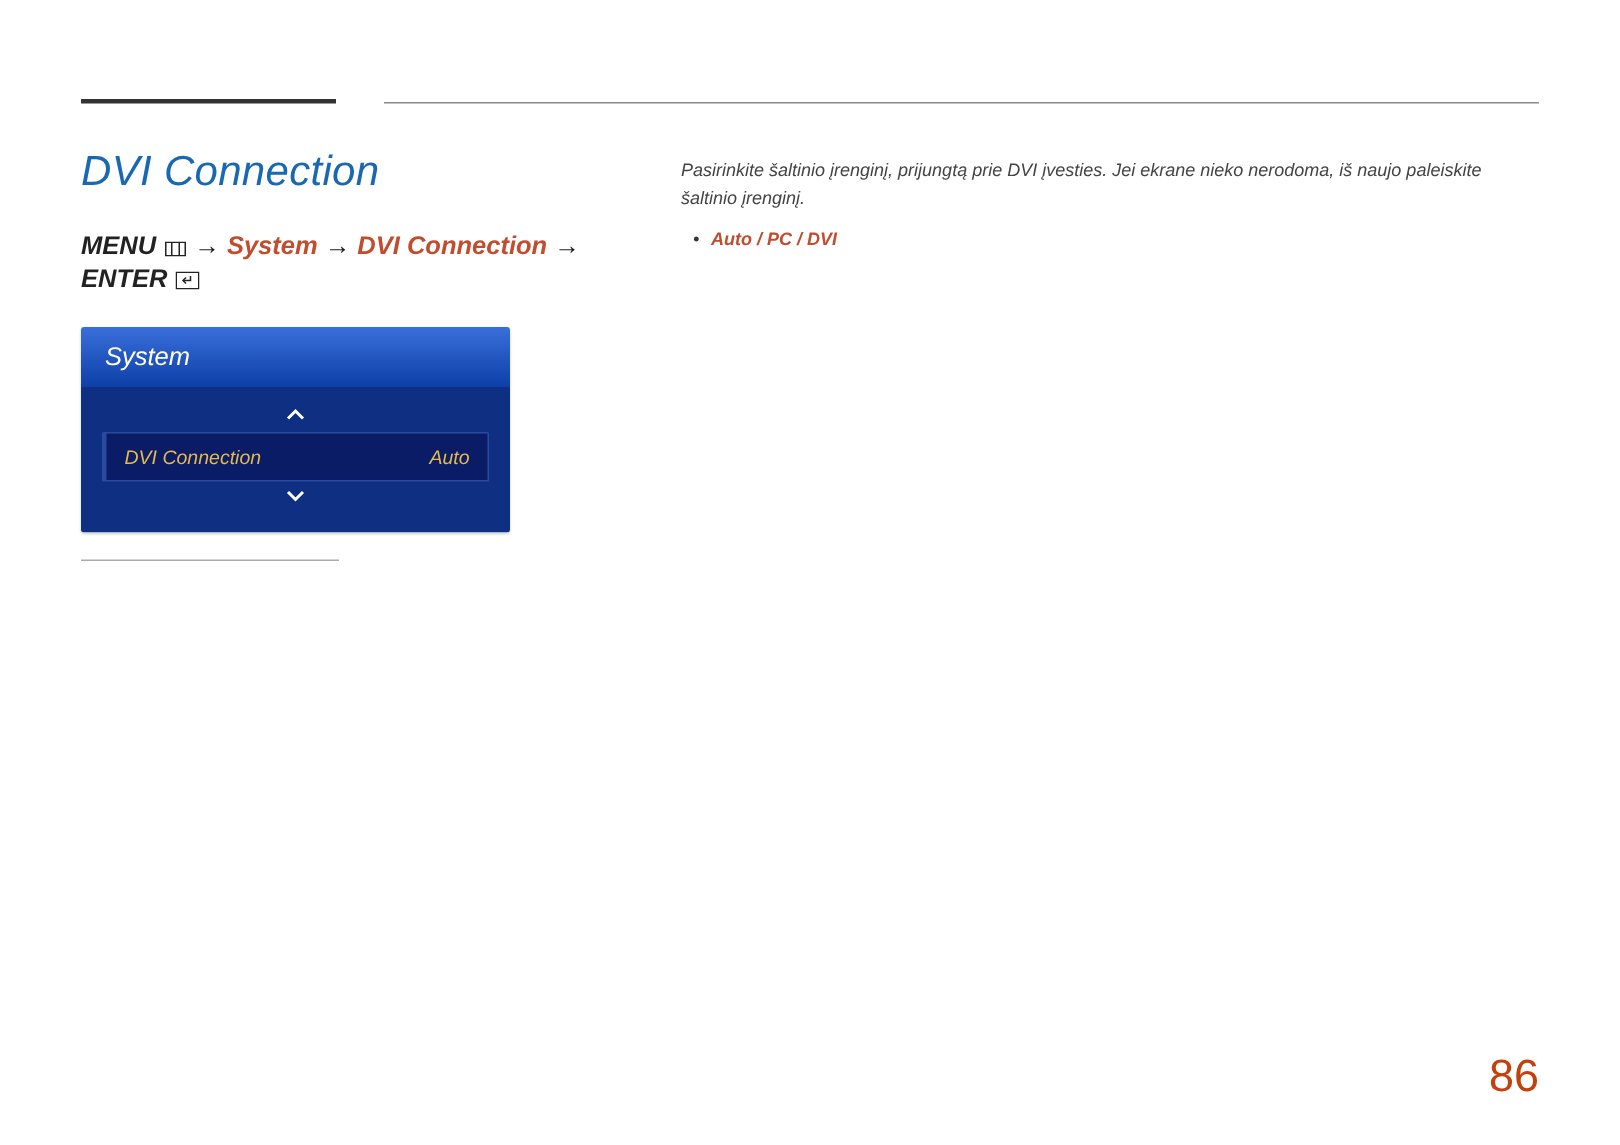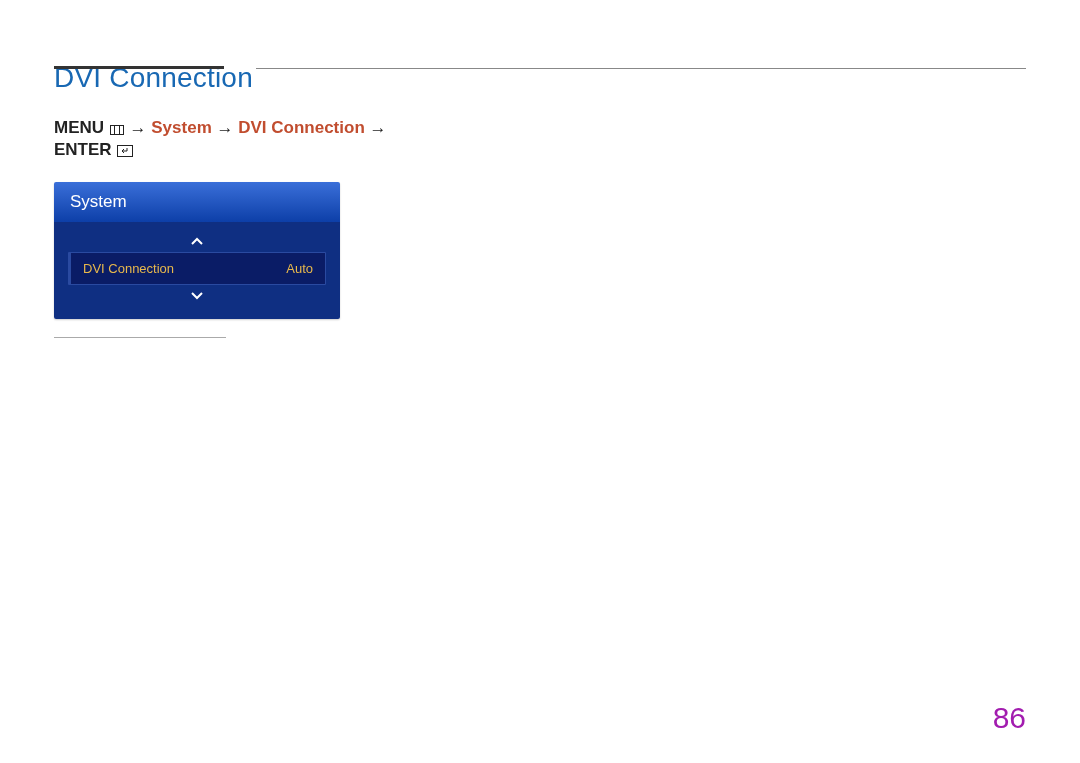--- a/index.html
+++ b/index.html
@@ -26,20 +26,22 @@
     .top-rule-long {
       position: absolute;
       left: 256px;
       top: 68px;
       width: 770px;
       height: 1px;
       background: #888;
     }
     .content {
       display: flex;
+      margin-top: 36px;
+      font-style: italic;
     }
     .left-col {
       width: 392px;
       flex-shrink: 0;
     }
     .right-col {
       flex: 1;
       padding-left: 8px;
     }
     .section-title {
@@ -133,21 +135,21 @@
       left: -12px;
       top: 0;
       color: #333;
     }
     .bullet-line .accent { color: #c14d2f; font-weight: 700; }
     .page-number {
       position: absolute;
       right: 54px;
       bottom: 28px;
       font-size: 30px;
-      color: #a21caf;
+      color: #c2410c;
       font-weight: 400;
     }
   </style>
 </head>
 <body>
 
 <div class="page">
   <div class="top-rule-short"></div>
   <div class="top-rule-long"></div>
 
@@ -195,16 +197,22 @@
             <svg width="14" height="10" viewBox="0 0 14 10">
                 <path d="M2 2 L7 7 L12 2" fill="none" stroke="#fff" stroke-width="2"></path>
               </svg>
           </div>
         </div>
       </div>
 
       <div class="footnote-rule"></div>
     </div>
 
+    <div class="right-col">
+      <p class="desc">Pasirinkite šaltinio įrenginį, prijungtą prie DVI įvesties. Jei ekrane nieko nerodoma, iš naujo paleiskite šaltinio įrenginį.</p>
+      <div class="bullet-line">
+        <span class="accent">Auto</span><span class="accent"> / </span><span class="accent">PC</span><span class="accent"> / </span><span class="accent">DVI</span>
+      </div>
+    </div>
   </div>
 </div>
 
 <div class="page-number">86</div>
 
 </body></html>

